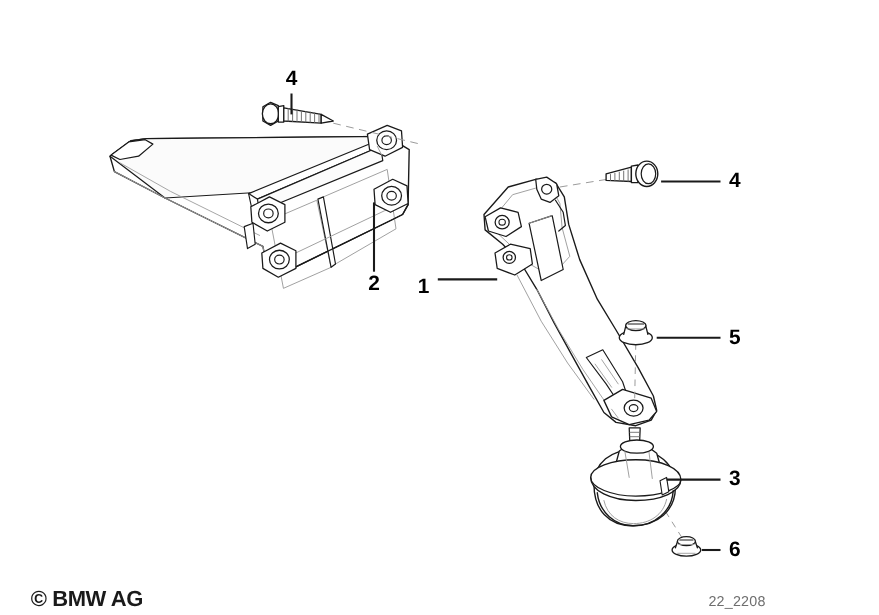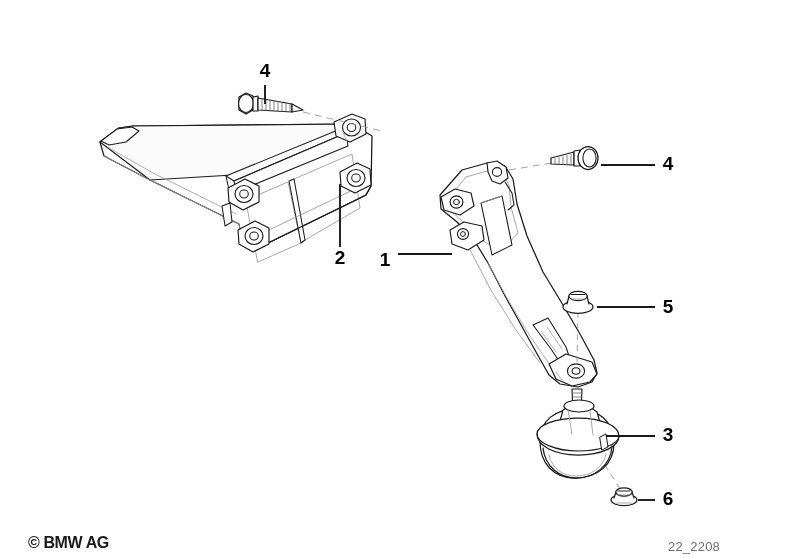--- a/index.html
+++ b/index.html
@@ -31,28 +31,28 @@
     fill: #000000;
     text-anchor: middle;
     dominant-baseline: middle;
   }
   .footer-left {
     position: absolute;
     left: 28px;
     top: 534px;
     font-family: "Liberation Sans", sans-serif;
     font-weight: bold;
-    font-size: 16px;
+    font-size: 20px;
     letter-spacing: -0.4px;
     color: #1a1a1a;
     white-space: nowrap;
   }
   .footer-right {
     position: absolute;
-    left: 668px;
+    left: 644px;
     top: 539px;
     font-family: "Liberation Sans", sans-serif;
     font-size: 13px;
     letter-spacing: 0.2px;
     color: #6e6e6e;
     white-space: nowrap;
   }
 </style>
 </head>
 <body>

